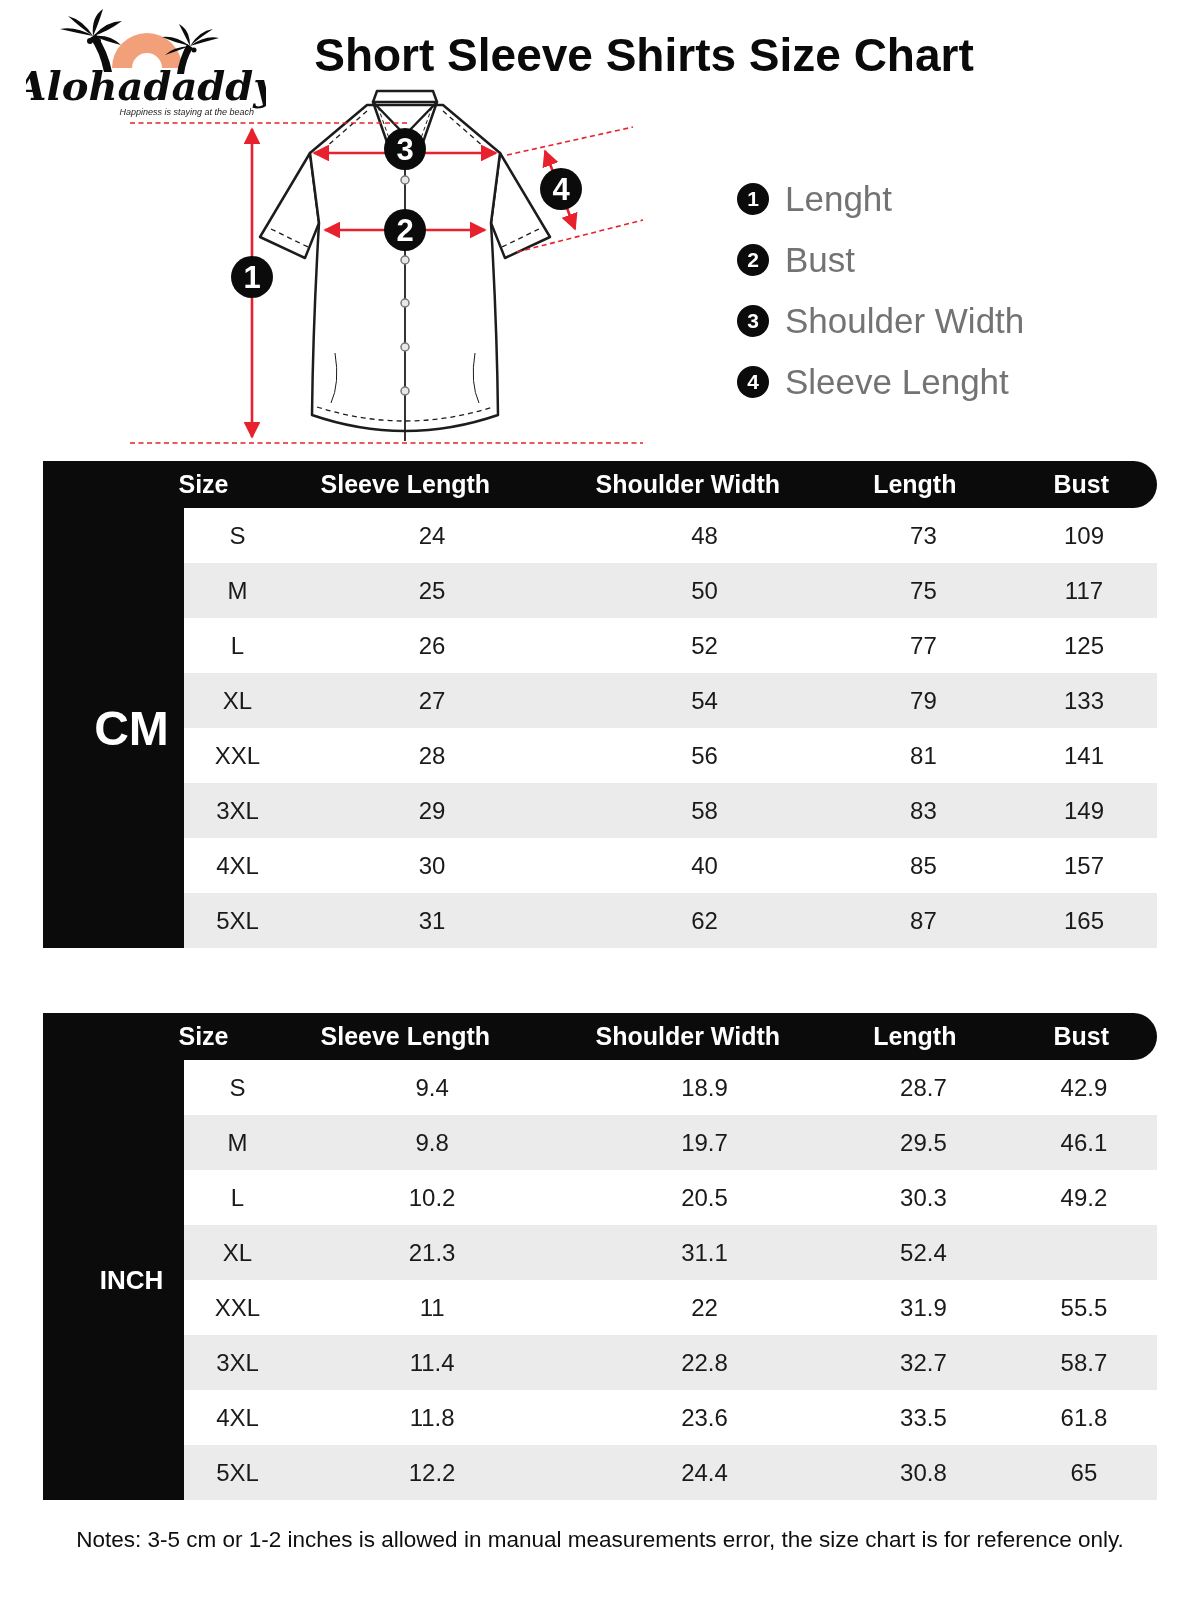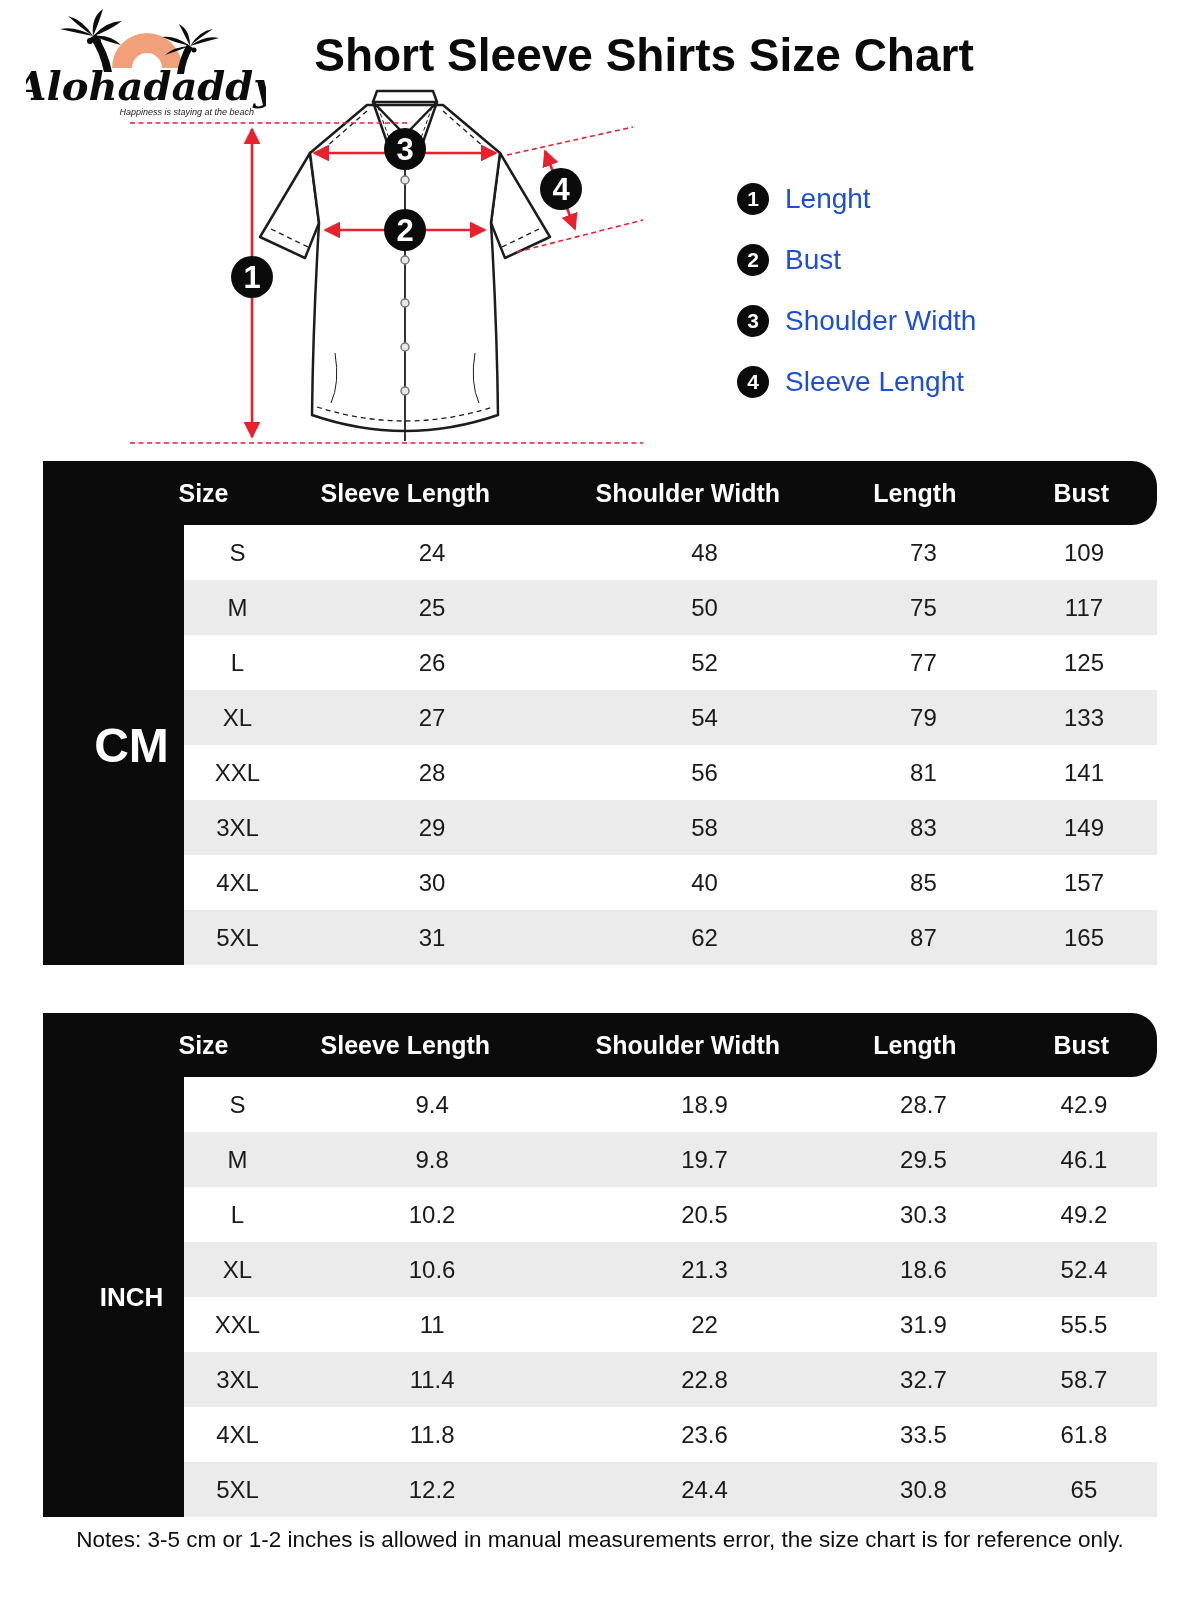--- a/index.html
+++ b/index.html
@@ -15,25 +15,25 @@
   }
   
   #shirt-diagram{position:absolute;left:105px;top:85px;width:545px;height:375px;}
   #legend{position:absolute;left:737px;top:182px;display:flex;flex-direction:column;gap:27px;}
   .legend-item{display:flex;align-items:center;gap:16px;height:34px;}
   .circle-num{
     width:32px;height:32px;border-radius:50%;background:#0b0b0b;color:#fff;
     display:inline-flex;align-items:center;justify-content:center;
     font-size:21px;font-weight:bold;flex:0 0 32px;
   }
-  .legend-label{font-size:28px;color:#1d4ed8;}
+  .legend-label{font-size:35px;color:#737373;}
   
   .size-table{position:absolute;left:43px;width:1114px;}
   .size-table .thead{
-    background:#0b0b0b;height:64px;border-radius:0 25px 25px 0;
+    background:#0b0b0b;height:47px;border-radius:0 25px 25px 0;
     display:grid;grid-template-columns:11% 29% 27% 18% 15%;
     box-sizing:border-box;padding-left:105px;align-items:center;
   }
   .size-table .thead .hcell{color:#fff;font-size:25px;font-weight:bold;text-align:center;}
   .size-table .tbody{display:flex;}
   .size-table .unitcol{width:105px;flex:0 0 105px;background:#0b0b0b;display:flex;align-items:center;justify-content:center;padding-left:36px;}
   .unit-label{color:#fff;font-weight:bold;text-align:center;}
   #cm-table .unit-label{font-size:48px;}
   #inch-table .unit-label{font-size:26px;}
   .size-table .rows{flex:1;display:flex;flex-direction:column;}
@@ -280,23 +280,22 @@
           </div>
           <div class="trow white">
             <div class="tcell">L</div>
             <div class="tcell">10.2</div>
             <div class="tcell">20.5</div>
             <div class="tcell">30.3</div>
             <div class="tcell">49.2</div>
           </div>
           <div class="trow gray">
             <div class="tcell">XL</div>
-            <div class="tcell">10.6</div>
             <div class="tcell">21.3</div>
-            <div class="tcell">18.6</div>
+            <div class="tcell">31.1</div>
             <div class="tcell">52.4</div>
           </div>
           <div class="trow white">
             <div class="tcell">XXL</div>
             <div class="tcell">11</div>
             <div class="tcell">22</div>
             <div class="tcell">31.9</div>
             <div class="tcell">55.5</div>
           </div>
           <div class="trow gray">

